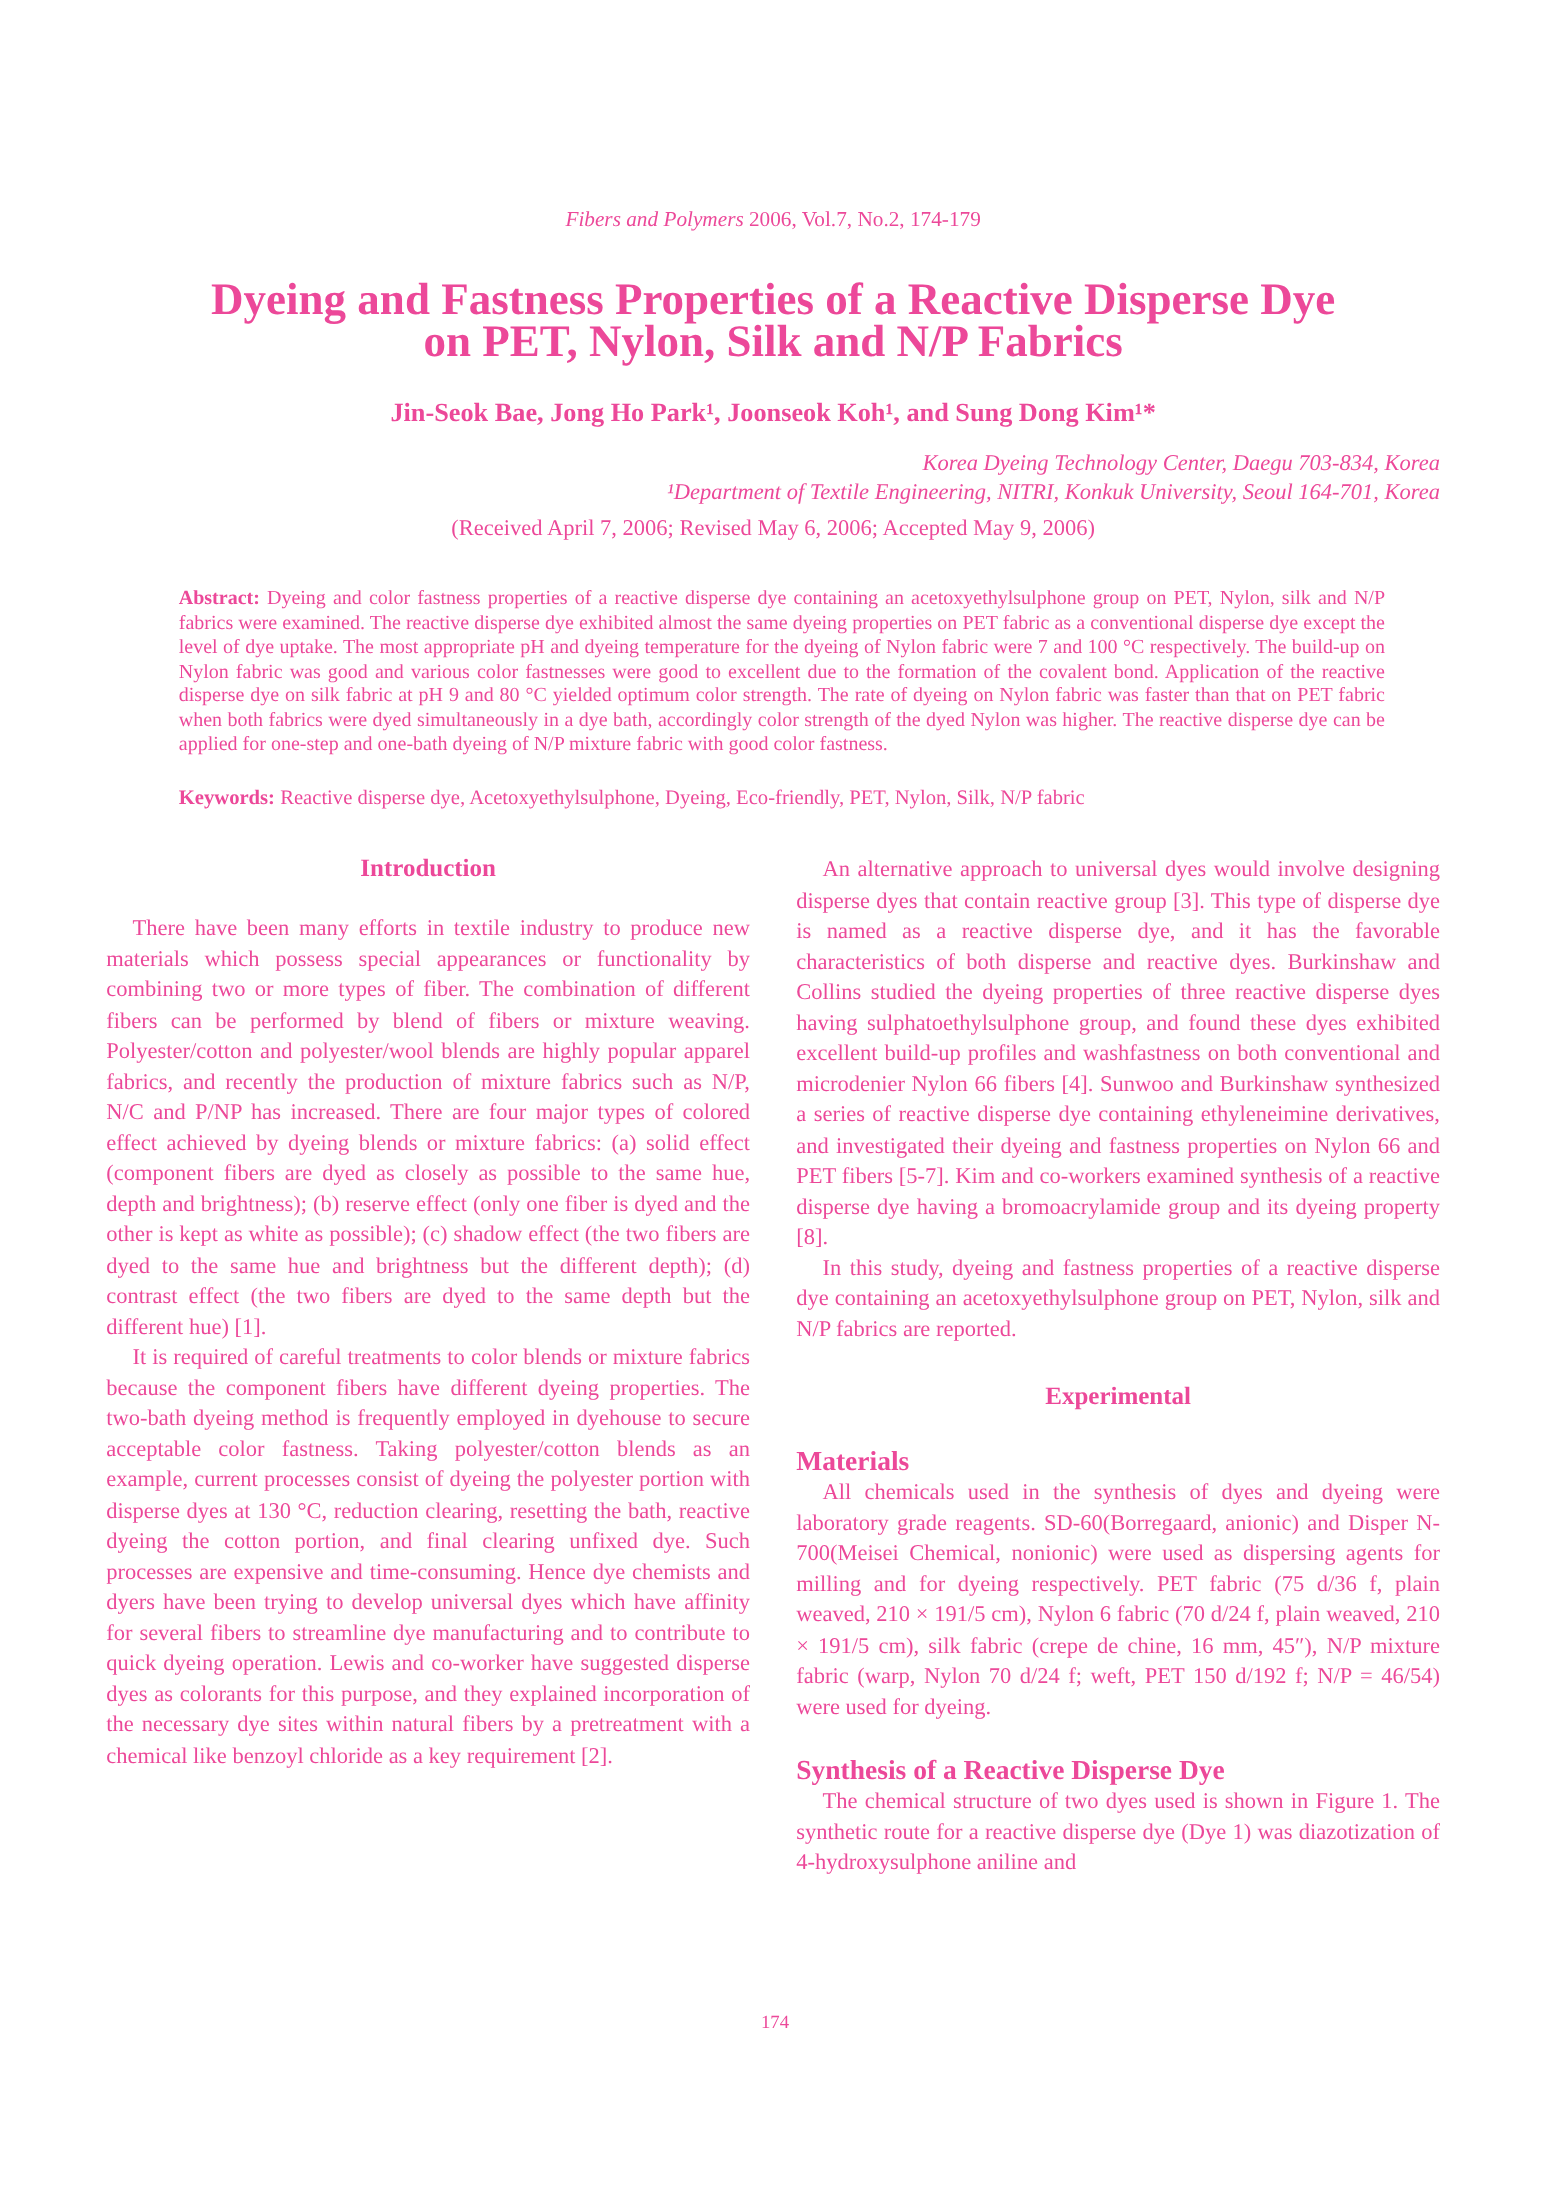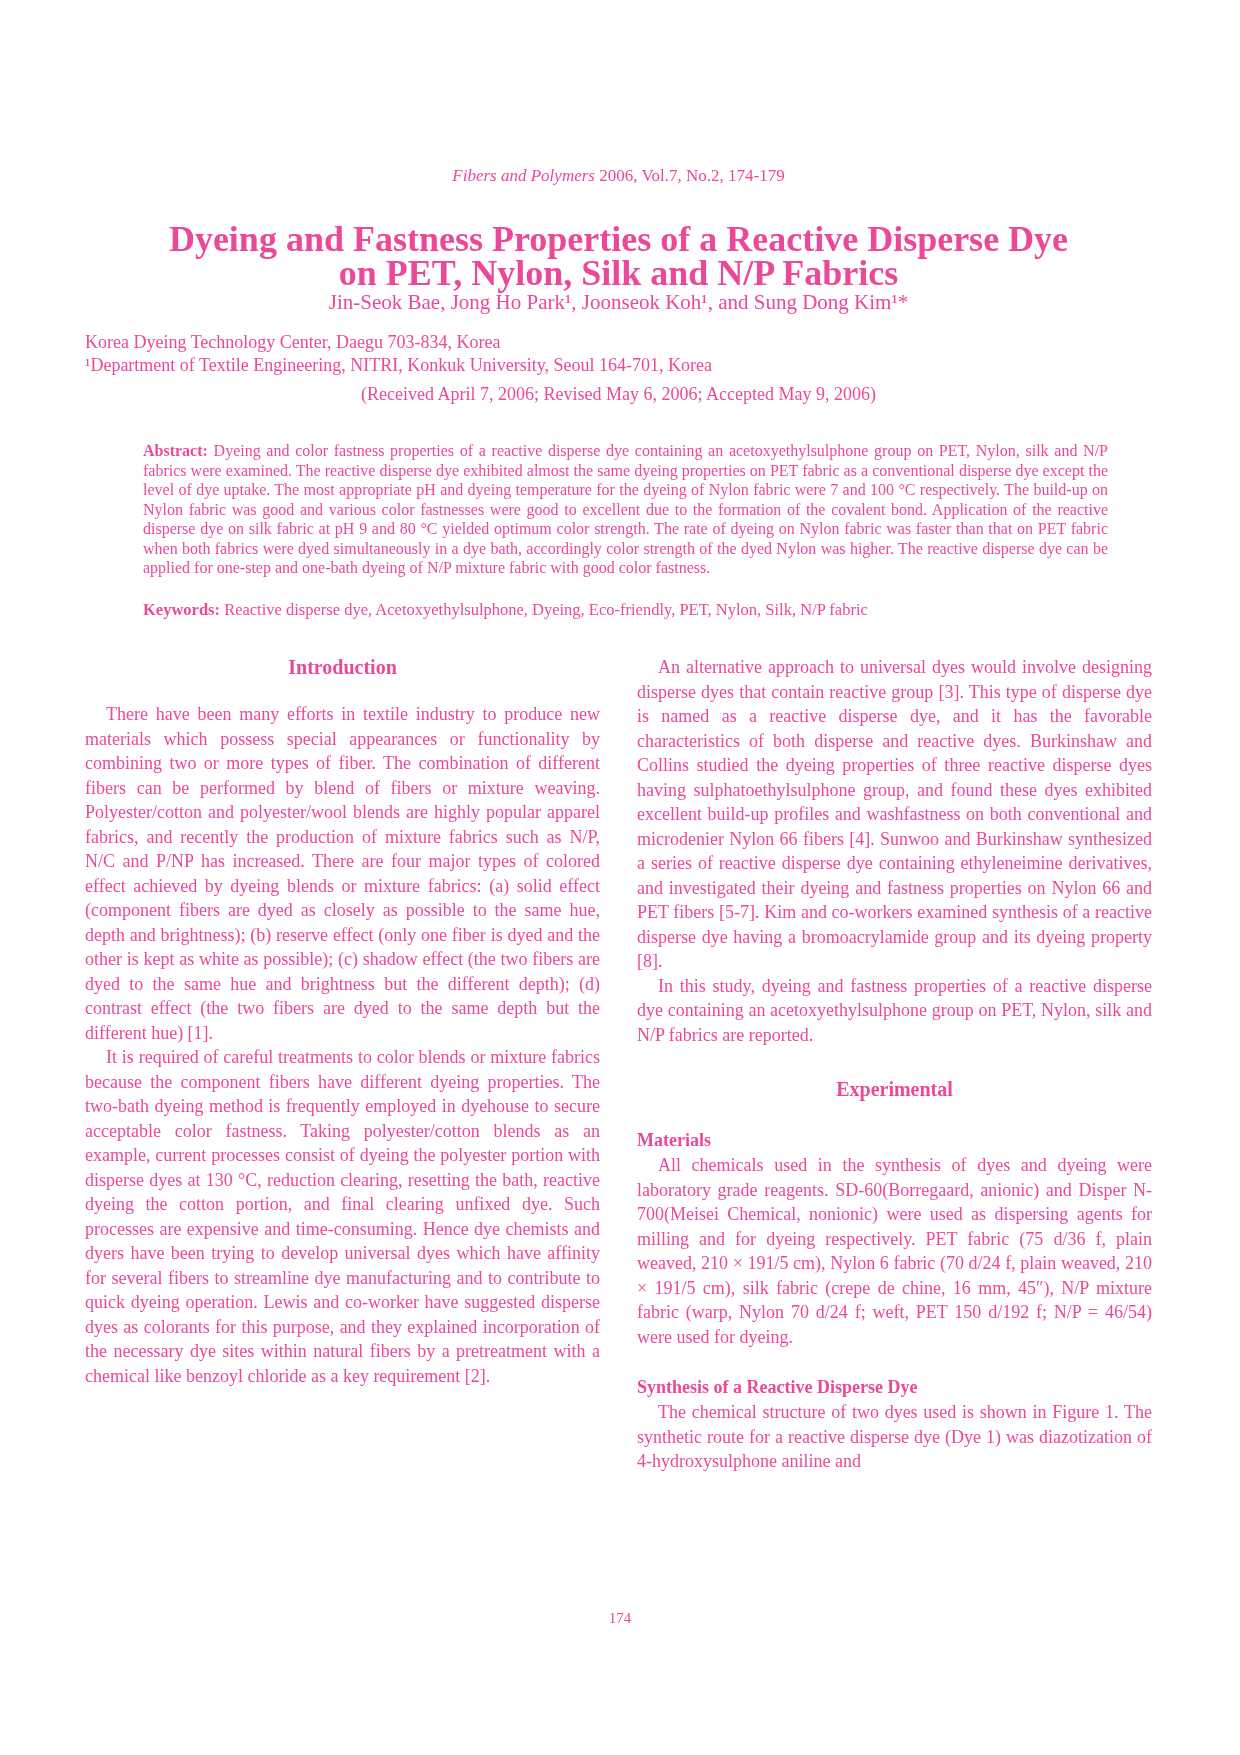--- a/index.html
+++ b/index.html
@@ -23,28 +23,30 @@
   .journal-name { font-style: italic; }
   .paper-title {
     margin: 36px 0 0 0;
     text-align: center;
     font-size: 36px;
     line-height: 34px;
     font-weight: bold;
   }
   .paper-title span { display: block; }
   .authors-line {
+    margin-top: 28px;
     text-align: center;
     font-size: 21px;
     line-height: 24px;
-    font-weight: normal;
+    font-weight: bold;
   }
   .affiliations {
     margin-top: 17px;
-    text-align: left;
+    text-align: right;
+    font-style: italic;
     font-size: 18px;
     line-height: 23px;
   }
   .affiliations div { display: block; }
   .received-line {
     margin-top: 6px;
     text-align: center;
     font-size: 18px;
     line-height: 22px;
   }
@@ -78,21 +80,21 @@
   }
   .section-heading {
     font-size: 20px;
     line-height: 25px;
     font-weight: bold;
     text-align: center;
     margin: 8px 0 22px 0;
   }
   .col-right .section-heading { margin-top: 30px; margin-bottom: 26px; }
   .sub-heading {
-    font-size: 18px;
+    font-size: 22px;
     line-height: 25px;
     font-weight: bold;
     text-align: left;
     margin: 26px 0 0 0;
   }
   .col p { margin: 0; text-indent: 21px; }
   .col-right p.first { margin-top: 8px; }
   .footnote {
     position: absolute;
     left: 0; right: 0; bottom: 0;

